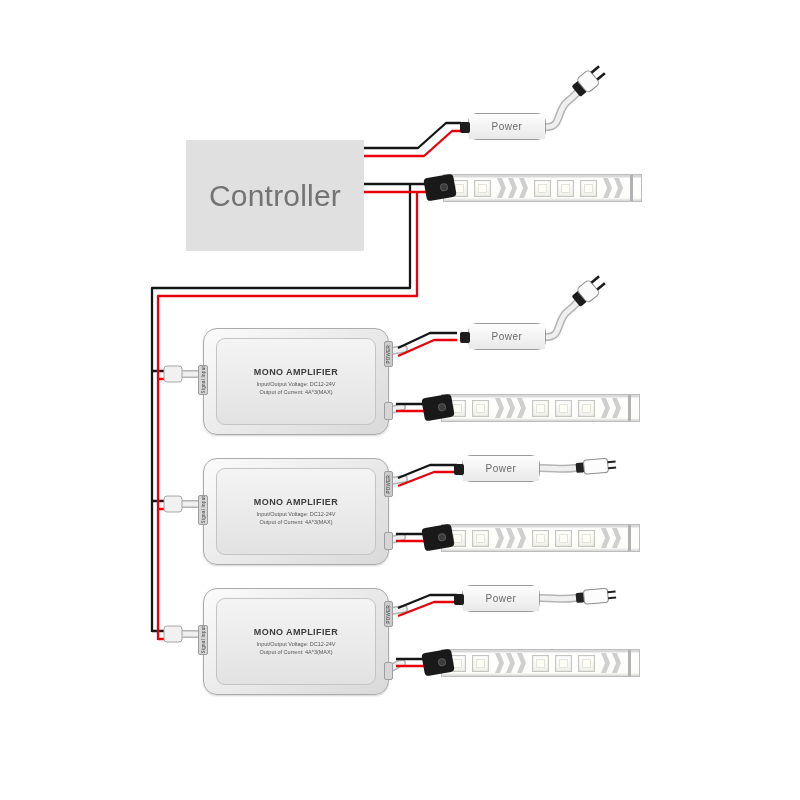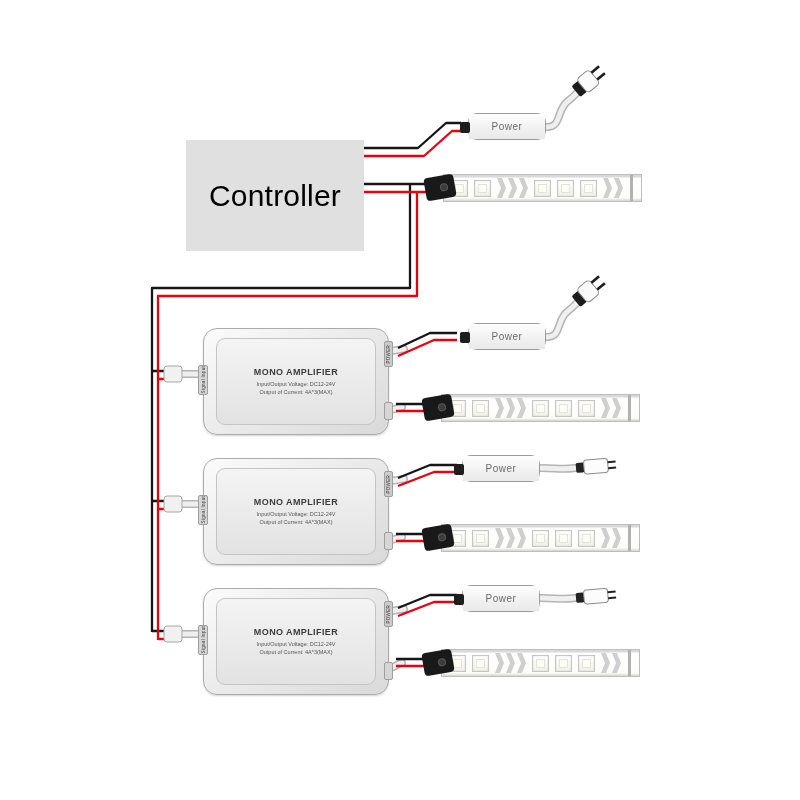--- a/index.html
+++ b/index.html
@@ -2,21 +2,21 @@
 <html><head>
 <meta charset="utf-8">
 <style>
   * { margin:0; padding:0; box-sizing:border-box; }
   html,body { width:800px; height:800px; background:#ffffff; font-family:"Liberation Sans", sans-serif; }
   .stage { position:absolute; left:0; top:0; width:800px; height:800px; overflow:hidden; }
   svg.wires { position:absolute; left:0; top:0; z-index:1; pointer-events:none; }
   .comp { position:absolute; z-index:2;flex-direction:column; }
 
   
-  .controller { width:178px; height:111px; background:#e0e0e0; display:flex; align-items:center; justify-content:center; color:#000000; font-size:30px; letter-spacing:0.2px; }
+  .controller { width:178px; height:111px; background:#e0e0e0; display:flex; align-items:center; justify-content:center; color:#737373; font-size:30px; letter-spacing:0.2px; }
 
   
   .psu { width:78px; height:27px; display:flex; border:1px solid #9a9a9a; border-radius:9px; background:#f5f5f5; }
   .psu .pend { width:13px; background:repeating-linear-gradient(90deg,#cdcdcd 0 1.5px,#f4f4f4 1.5px 3.5px); }
   .psu .pend.l { border-radius:8px 0 0 8px; border-right:1px solid #bbb; }
   .psu .pend.r { border-radius:0 8px 8px 0; border-left:1px solid #bbb; }
   .psu .pmid { flex:1; display:flex; align-items:center; justify-content:center; background:linear-gradient(180deg,#fdfdfd,#e9e9e9); font-size:10px; color:#6a6a6a; letter-spacing:0.5px; }
   .psu .nub { position:absolute; left:-9px; top:8px; width:10px; height:11px; background:#1d1d1d; border-radius:2px; }
 
   

